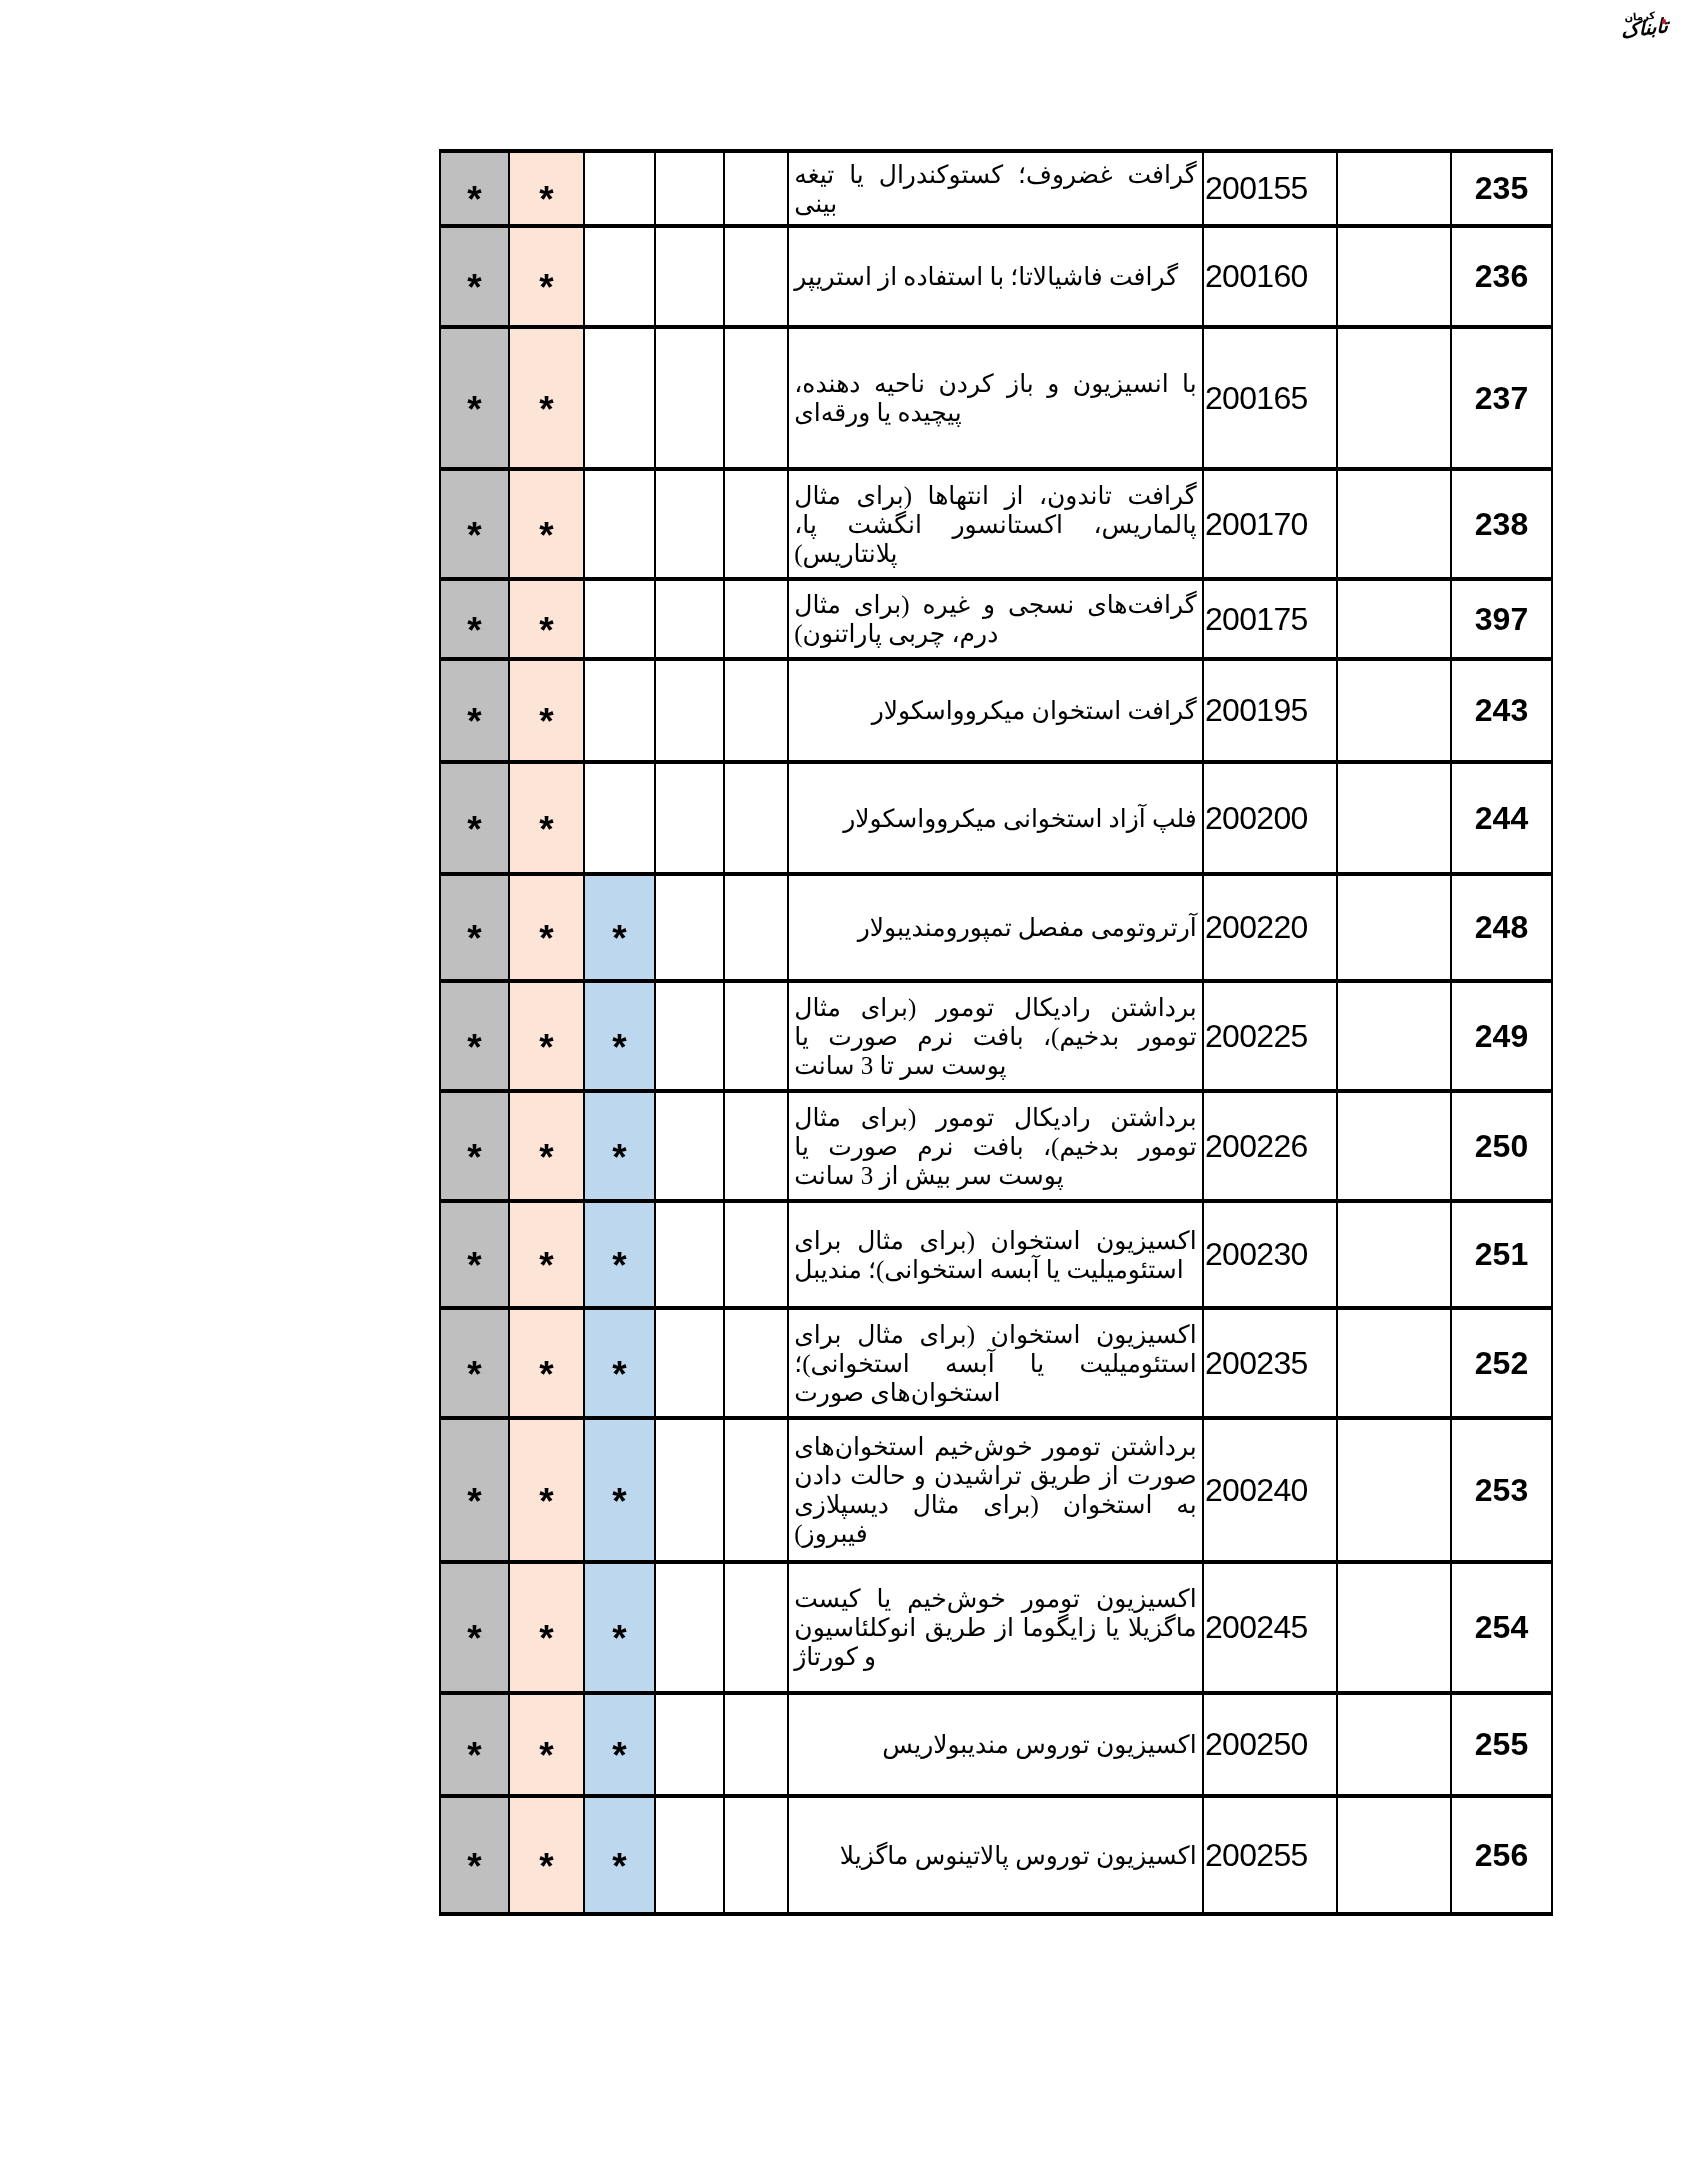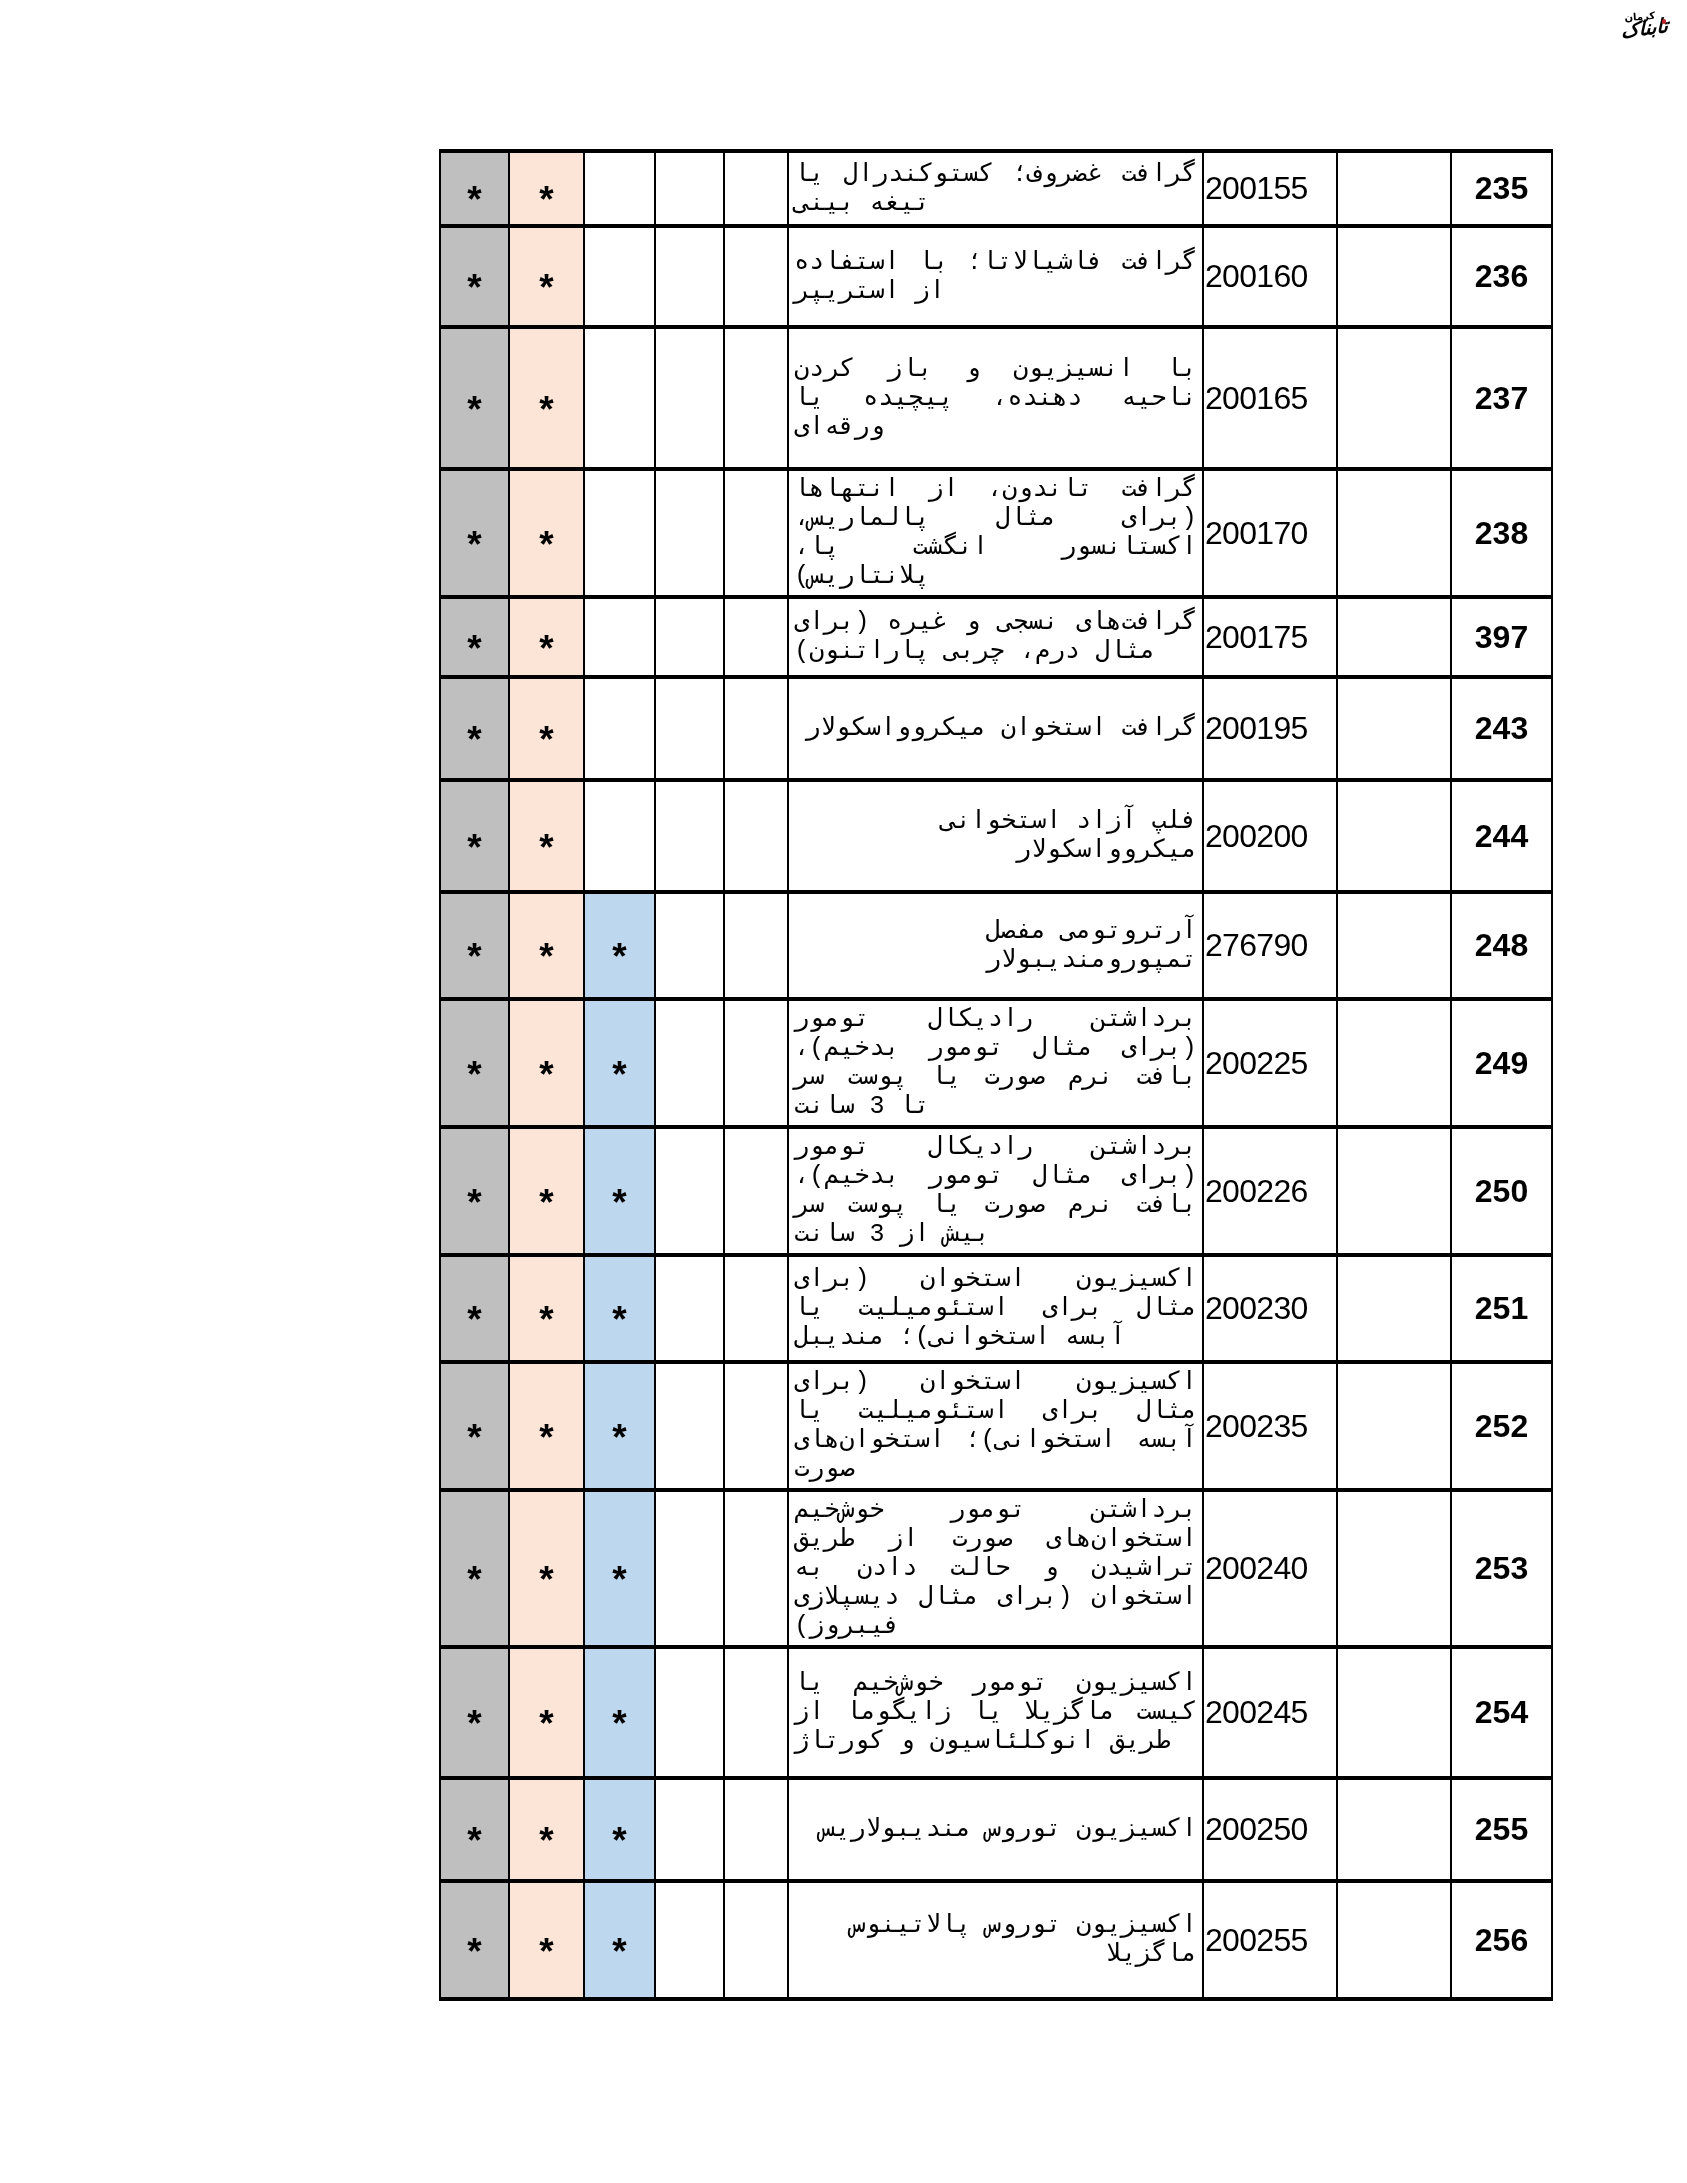--- a/index.html
+++ b/index.html
@@ -29,21 +29,21 @@
   td.c-peach{background:var(--c-peach,#fce4d6);}
   td.c-blue {background:#ffffff;}
   td.c-blue.filled{background:var(--c-blue,#bdd7ee);}
 
   td.c-star{text-align:center;}
   .star{display:inline-block;font-family:"Liberation Sans",sans-serif;
         font-weight:bold;font-size:37px;line-height:1;transform:translateY(10.6px);}
 
   td.c-desc{direction:rtl;text-align:justify;text-align-last:left;
             padding:4px 5.3px;font-size:25px;line-height:29px;
-            font-family:Liberation Mono, monospace;}
+            font-family:Liberation Serif, serif;}
   td.c-desc.single{text-align:right;text-align-last:right;}
 
   td.c-code{text-align:left;font-family:"Liberation Sans",sans-serif;
             font-size:32px;font-weight:400;letter-spacing:-0.7px;}
   td.c-num {text-align:center;font-family:"Liberation Sans",sans-serif;
             font-size:32px;font-weight:700;}
 </style>
 </head>
 <body>
 
@@ -143,21 +143,21 @@
     <td class="c-empty"></td>
     <td class="c-num">244</td>
   </tr>
       <tr style="height: 107px;">
     <td class="c-star c-gray"><span class="star">*</span></td>
     <td class="c-star c-peach"><span class="star">*</span></td>
     <td class="c-star c-blue filled"><span class="star">*</span></td>
     <td class="c-spacer"></td>
     <td class="c-spacer"></td>
     <td class="c-desc single">آرتروتومی مفصل تمپورومندیبولار</td>
-    <td class="c-code">276790</td>
+    <td class="c-code">200220</td>
     <td class="c-empty"></td>
     <td class="c-num">248</td>
   </tr>
       <tr style="height: 110px;">
     <td class="c-star c-gray"><span class="star">*</span></td>
     <td class="c-star c-peach"><span class="star">*</span></td>
     <td class="c-star c-blue filled"><span class="star">*</span></td>
     <td class="c-spacer"></td>
     <td class="c-spacer"></td>
     <td class="c-desc">برداشتن رادیکال تومور (برای مثال تومور بدخیم)، بافت نرم صورت یا پوست سر تا 3 سانت</td>

